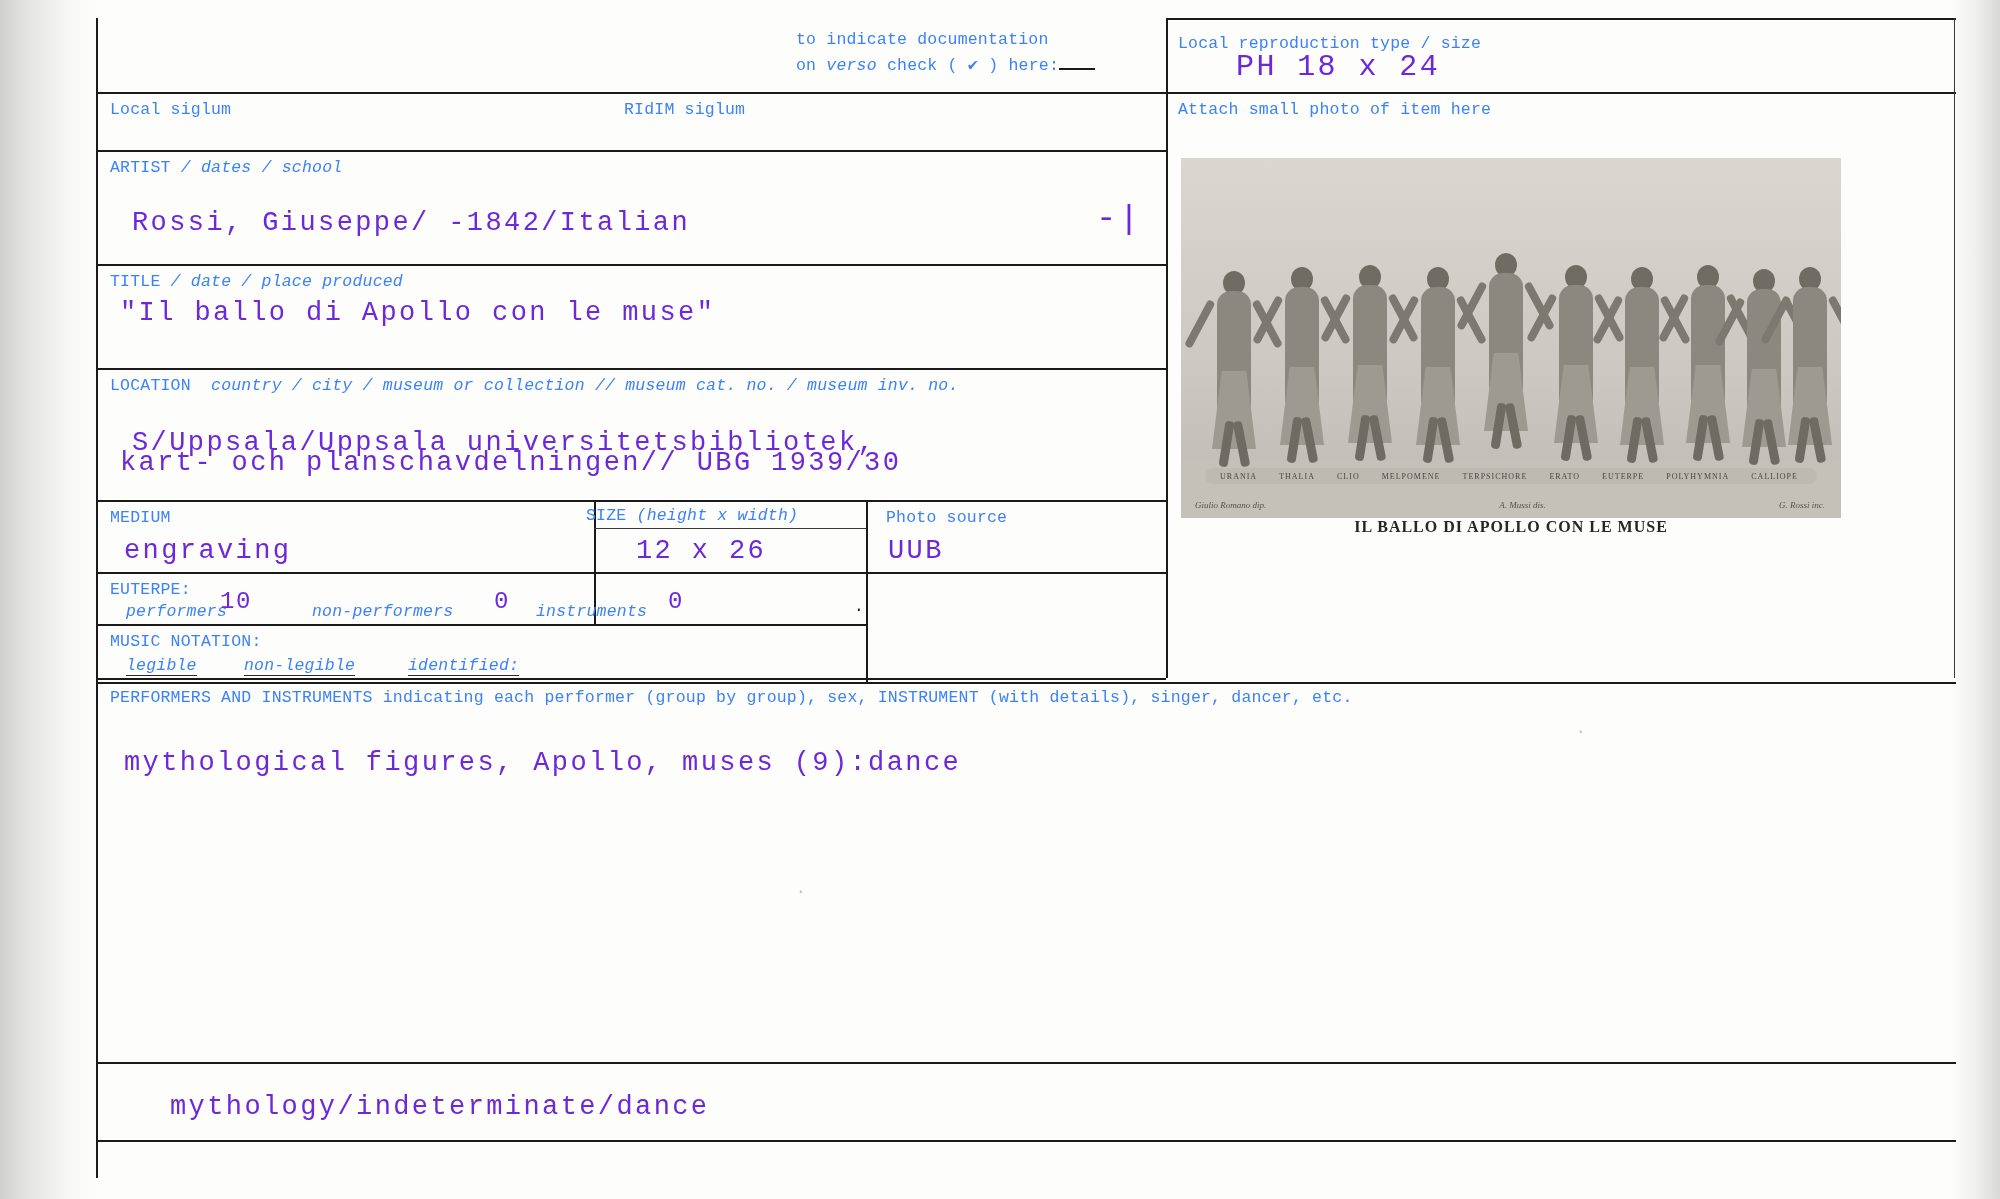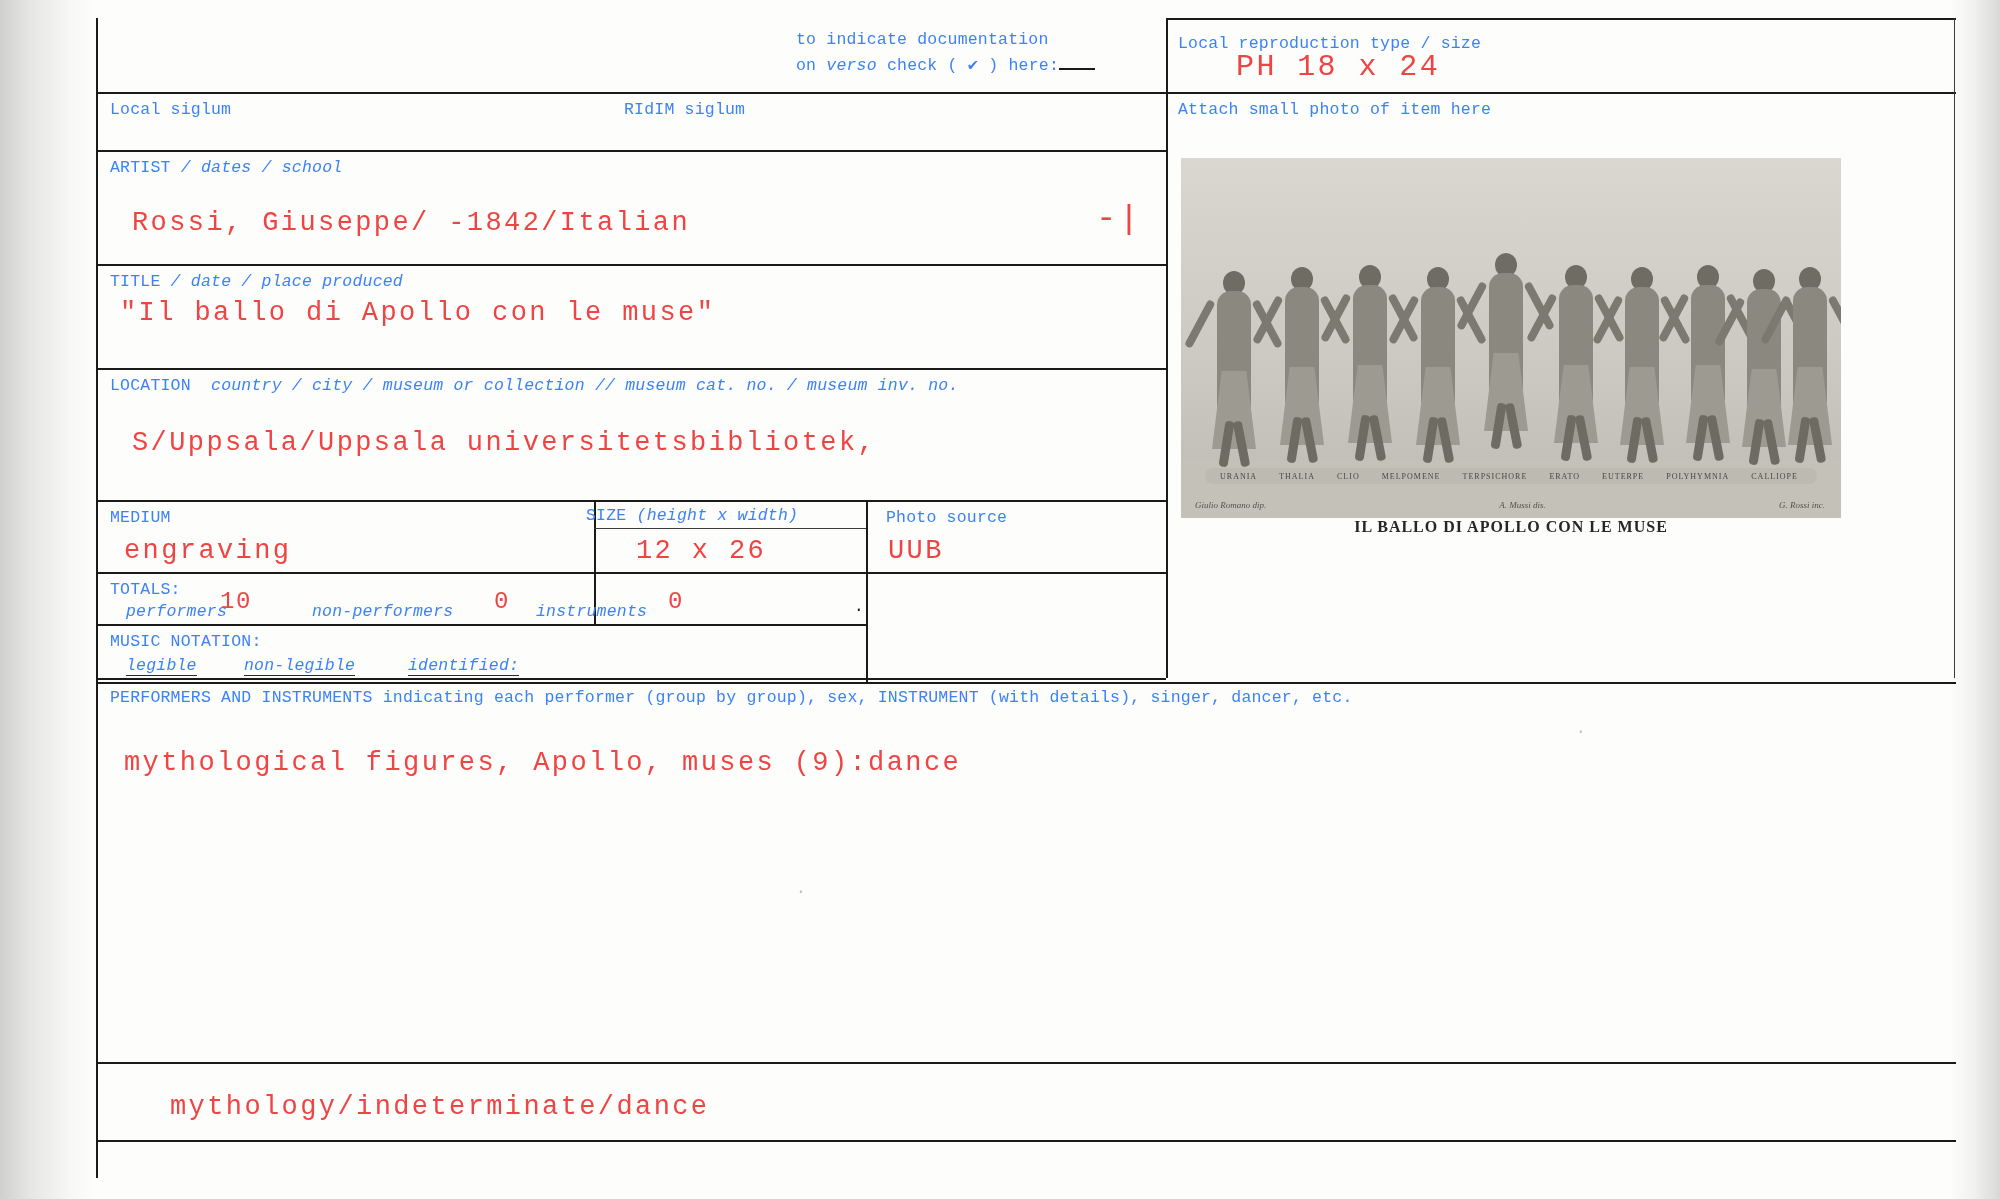--- a/index.html
+++ b/index.html
@@ -50,21 +50,21 @@
     letter-spacing: 0.2px;
     color: #3b82f6;
     white-space: nowrap;
   }
   .lbl-it { font-style: italic; }
   .typed {
     position: absolute;
     font-family: "Liberation Mono", monospace;
     font-size: 27px;
     letter-spacing: 2.4px;
-    color: #ef4444;
+    color: #6d28d9;
     white-space: nowrap;
   }
   .typed.sm { font-size: 24px; letter-spacing: 1.6px; }
   .small {
     position: absolute;
     font-family: "Liberation Mono", monospace;
     font-size: 16px;
     color: #171717;
     white-space: nowrap;
   }
@@ -232,33 +232,34 @@
 
     <div class="lbl" style="left:14px; top:272px;">
       <span>TITLE</span><span class="lbl-it" style="position:static;"> / date / place produced</span>
     </div>
     <div class="typed" style="left:24px; top:298px;">"Il ballo di Apollo con le muse"</div>
 
     <div class="lbl" style="left:14px; top:376px;">
       <span>LOCATION</span>&nbsp;&nbsp;<span class="lbl-it" style="position:static;">country / city / museum or collection // museum cat. no. / museum inv. no.</span>
     </div>
     <div class="typed" style="left:36px; top:428px;">S/Uppsala/Uppsala universitetsbibliotek,</div>
+    <div class="typed" style="left:24px; top:448px;">kart- och planschavdelningen// UBG 1939/30</div>
 
     <div class="lbl" style="left:14px; top:508px;">MEDIUM</div>
     <div class="typed" style="left:28px; top:536px;">engraving</div>
 
     <div class="lbl" style="left:490px; top:506px;">
       <span>SIZE</span>&nbsp;<span class="lbl-it" style="position:static;">(height x width)</span>
     </div>
     <div class="typed" style="left:540px; top:536px;">12 x 26</div>
 
     <div class="lbl" style="left:790px; top:508px;">Photo source</div>
     <div class="typed" style="left:792px; top:536px;">UUB</div>
 
-    <div class="lbl" style="left:14px; top:580px;">TOTALS:</div>
+    <div class="lbl" style="left:14px; top:580px;">EUTERPE:</div>
     <div class="lbl lbl-it" style="left:30px; top:602px;">performers</div>
     <div class="typed sm" style="left:124px; top:588px;">10</div>
     <div class="lbl lbl-it" style="left:216px; top:602px;">non-performers</div>
     <div class="typed sm" style="left:398px; top:588px;">0</div>
     <div class="lbl lbl-it" style="left:440px; top:602px;">instruments</div>
     <div class="typed sm" style="left:572px; top:588px;">0</div>
     <div class="small" style="left:758px; top:598px;">.</div>
 
     <div class="lbl" style="left:14px; top:632px;">MUSIC NOTATION:</div>
     <div class="lbl lbl-it underlinebox" style="left:30px; top:656px;">legible</div>

